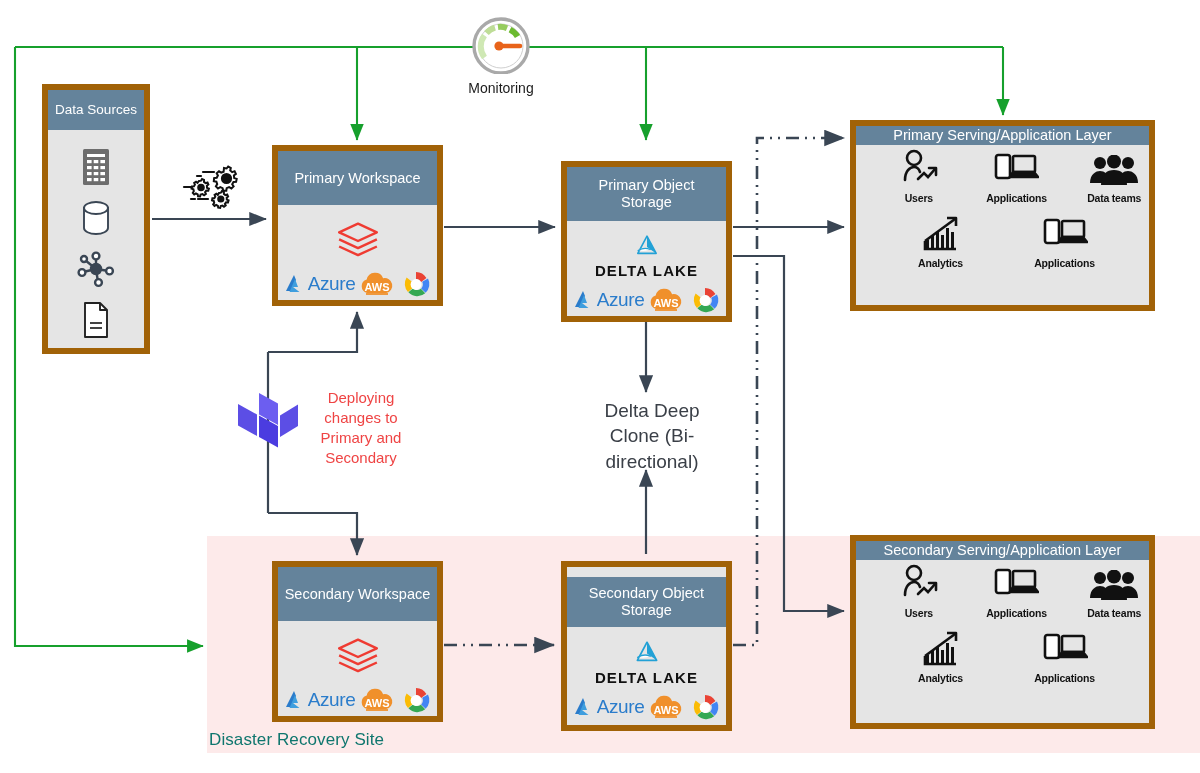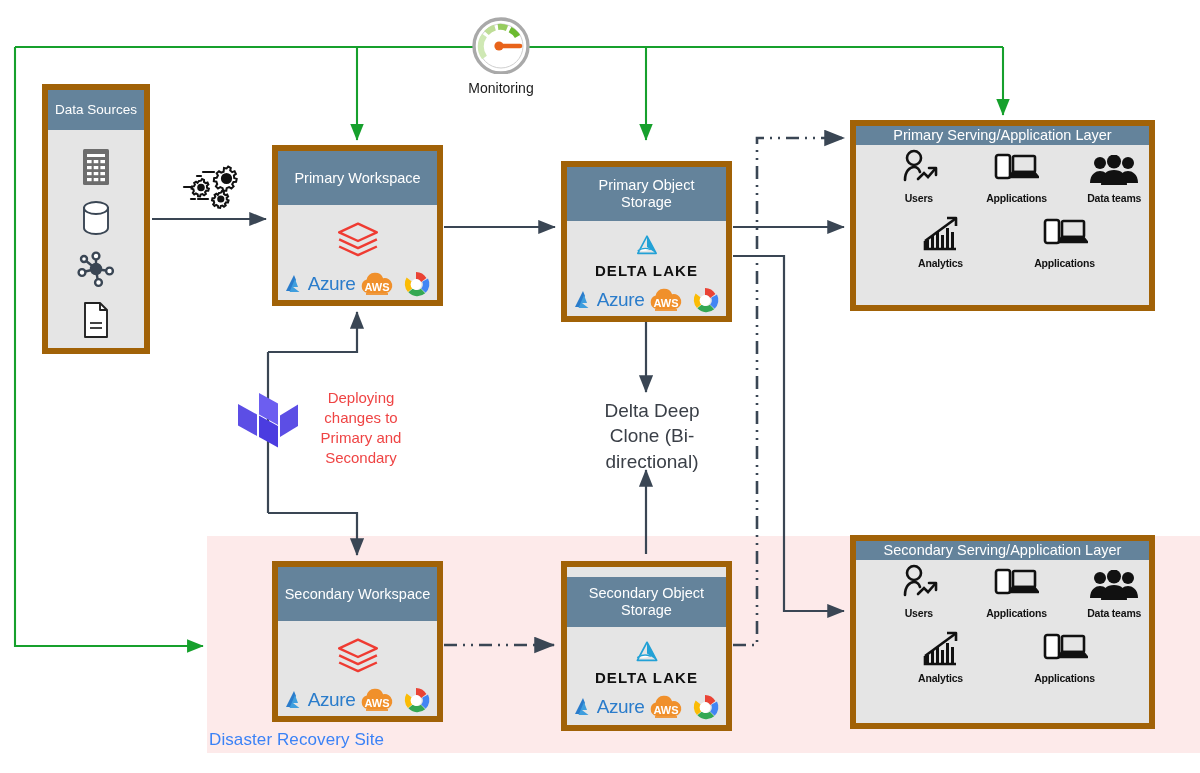--- a/index.html
+++ b/index.html
@@ -6,21 +6,21 @@
   body{width:1200px;height:773px;position:relative;overflow:hidden;
        font-family:"Liberation Sans","DejaVu Sans",sans-serif;}
 
   #stage{position:absolute;left:0;top:0;width:1200px;height:773px;}
 
   
   #wires{position:absolute;left:0;top:0;width:1200px;height:773px;z-index:1;}
 
   
   .dr-region{position:absolute;background:#fdeaea;z-index:0;}
-  .dr-label{position:absolute;z-index:6;font-size:17px;color:#3b82f6;
+  .dr-label{position:absolute;z-index:6;font-size:17px;color:#0f766e;
             white-space:nowrap;letter-spacing:.1px;}
 
   
   .card{position:absolute;z-index:4;background:#e5e5e5;
         border:6px solid #a16207;box-sizing:border-box;}
   .card-head{background:#64839b;color:#ffffff;font-size:14.5px;
              display:flex;align-items:center;justify-content:center;
              text-align:center;line-height:1.15;box-sizing:border-box;padding:4px 6px;}
   .card-body{display:flex;flex-direction:column;align-items:center;
              justify-content:flex-start;box-sizing:border-box;}

